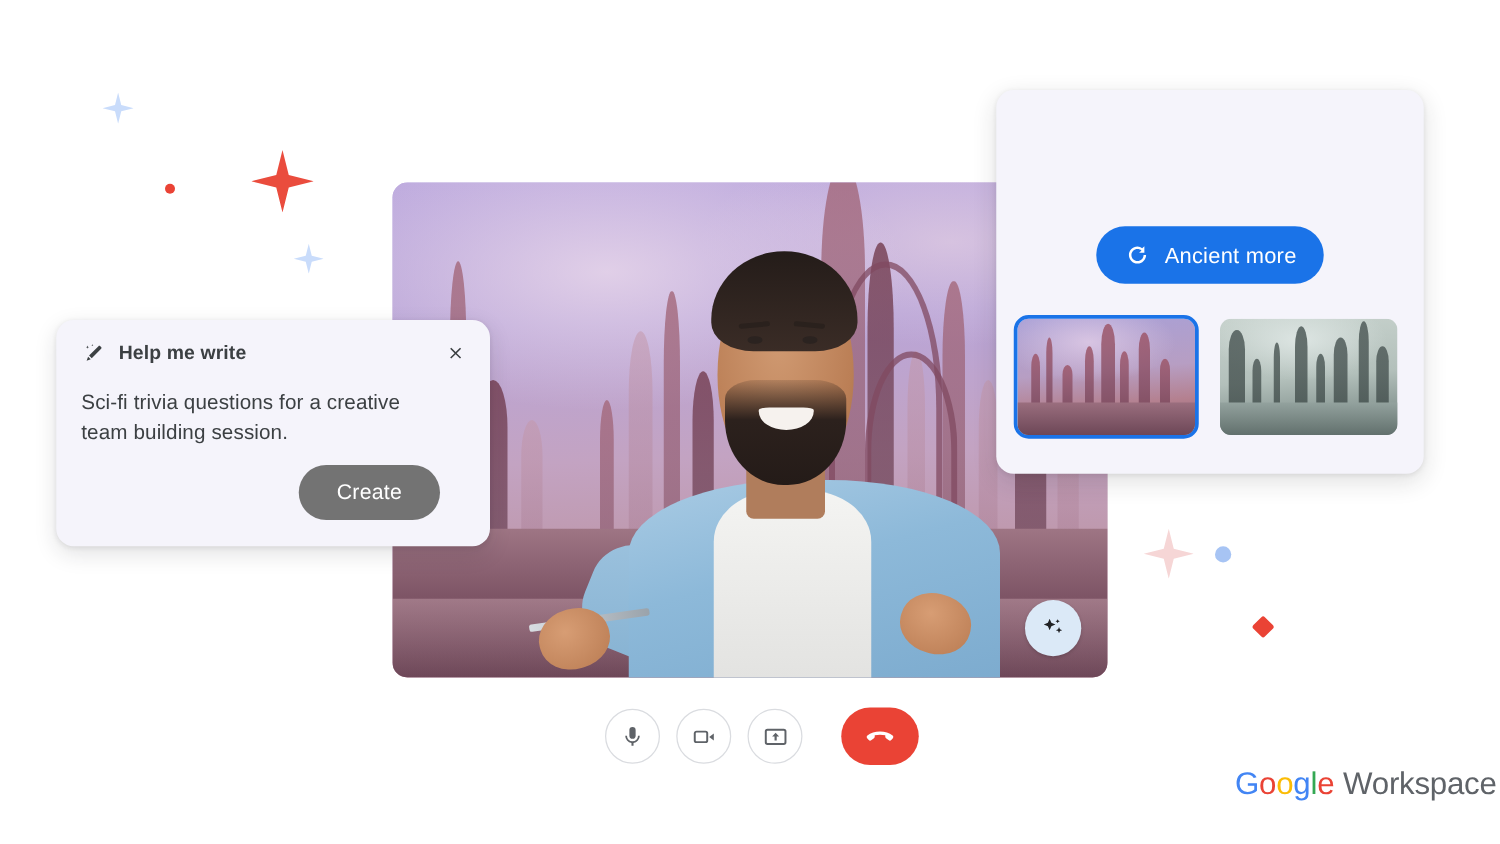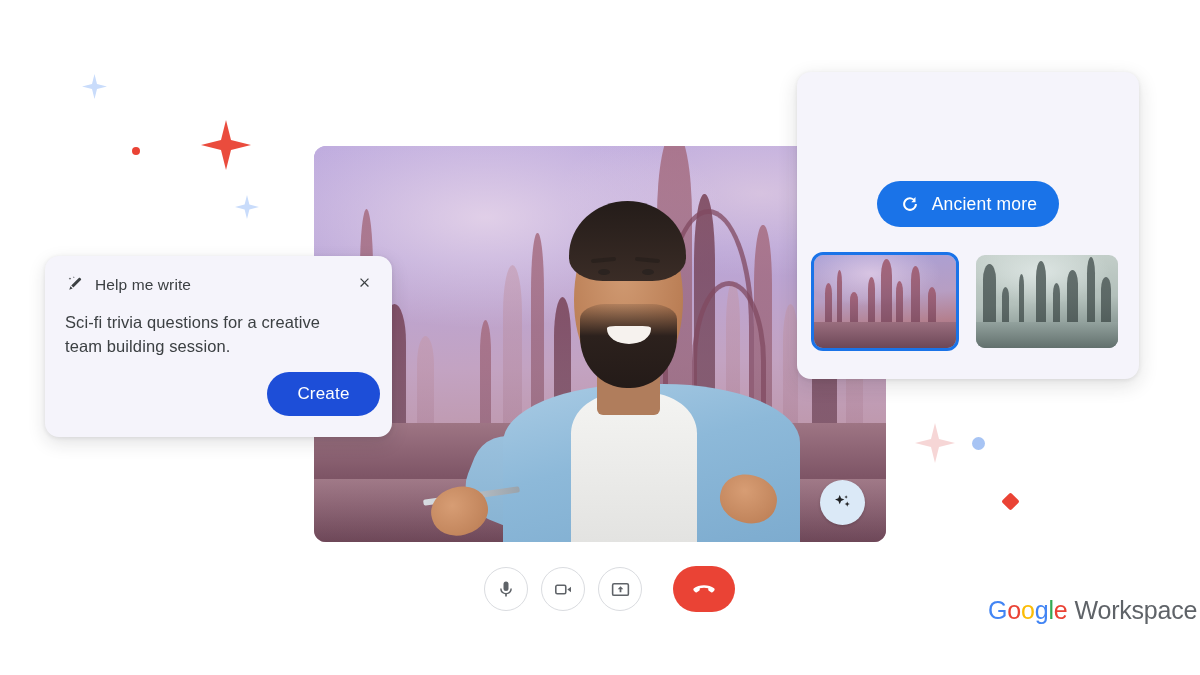--- a/index.html
+++ b/index.html
@@ -122,35 +122,35 @@
     box-shadow: 0 1px 3px rgba(0,0,0,.18);
   }
 
   
   #help-card {
     position:absolute; left:45px; top:256px; width:347px; height:181px;
     background:#f5f4fb; border-radius:14px;
     box-shadow: 0 6px 18px rgba(32,33,36,.13), 0 1px 4px rgba(32,33,36,.09);
     padding: 16px 20px;
   }
-  #help-head { display:flex; align-items:flex-end; height:22px; }
+  #help-head { display:flex; align-items:center; height:22px;font-weight:bold; }
   #help-title {
     font-size:15.5px; color:#3c4043; margin-left:11px; letter-spacing:.1px;
   }
   #help-close {
     position:absolute; right:16px; top:14px; width:24px; height:24px;
     display:flex; align-items:center; justify-content:center; cursor:pointer;
   }
   #help-body {
     margin-top:16px; font-size:16.5px; line-height:24px; color:#3c4043;
     width: 285px; letter-spacing:.1px;
   }
   #create-btn {
-    position:absolute; left:222px; top:116px; width:113px; height:44px;
-    background:#1d4ed8; color:#fff; border:none; border-radius:22px;
+    position:absolute; left:194px; top:116px; width:113px; height:44px;
+    background:#737373; color:#fff; border:none; border-radius:22px;
     font-family:"Liberation Sans", sans-serif; font-size:17px; letter-spacing:.2px;
     cursor:pointer;
   }
 
   
   #gen-panel {
     position:absolute; left:797px; top:72px; width:342px; height:307px;
     background:#f5f4fb; border-radius:14px;
     box-shadow: 0 6px 20px rgba(32,33,36,.14), 0 1px 4px rgba(32,33,36,.09);
   }
@@ -207,21 +207,21 @@
     cursor:pointer;
   }
   #end-call {
     width:62px; height:46px; border-radius:24px; background:#ea4335;
     display:flex; align-items:center; justify-content:center; margin-left:18px;
     cursor:pointer; border:none;
   }
 
   
   #logo {
-    position:absolute; left:988px; top:596px;
+    position:absolute; left:988px; top:613px;
     font-size:25px; letter-spacing:-.2px; white-space:nowrap;
   }
   #logo .g1{color:#4285f4;} #logo .o1{color:#ea4335;} #logo .o2{color:#fbbc05;}
   #logo .g2{color:#4285f4;} #logo .l1{color:#34a853;} #logo .e1{color:#ea4335;}
   #logo .ws{color:#5f6368; margin-left:7px;}
 </style>
 </head>
 <body>
 
 <div id="stage">

